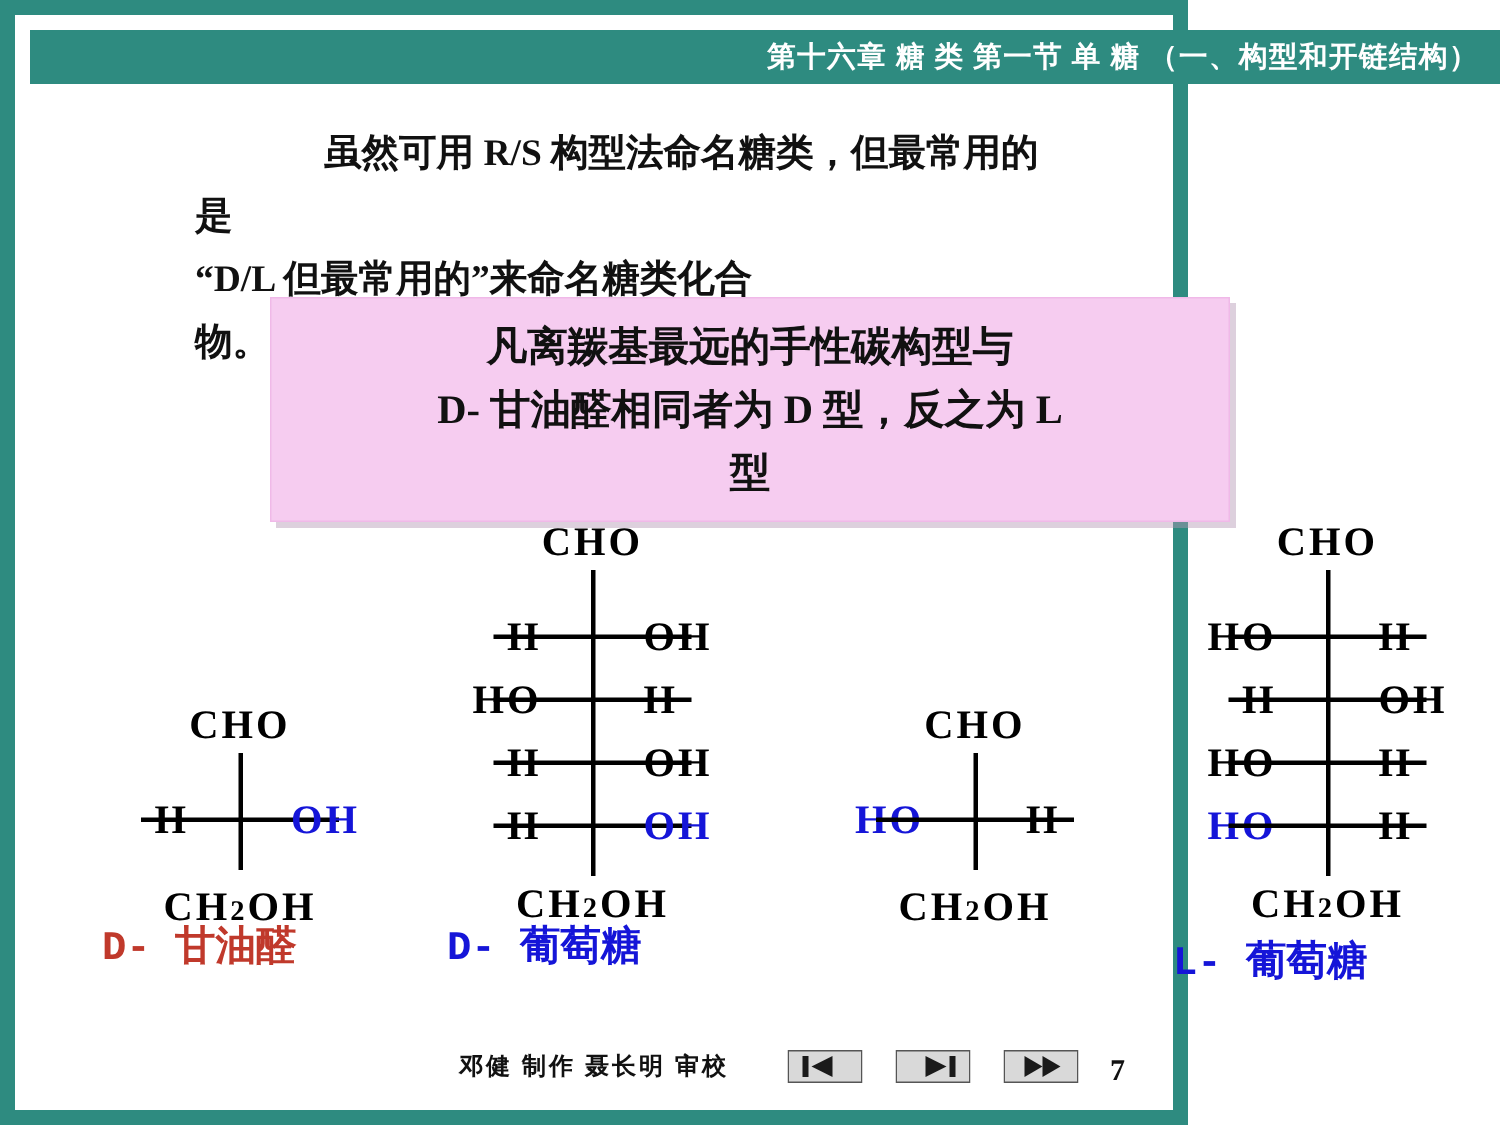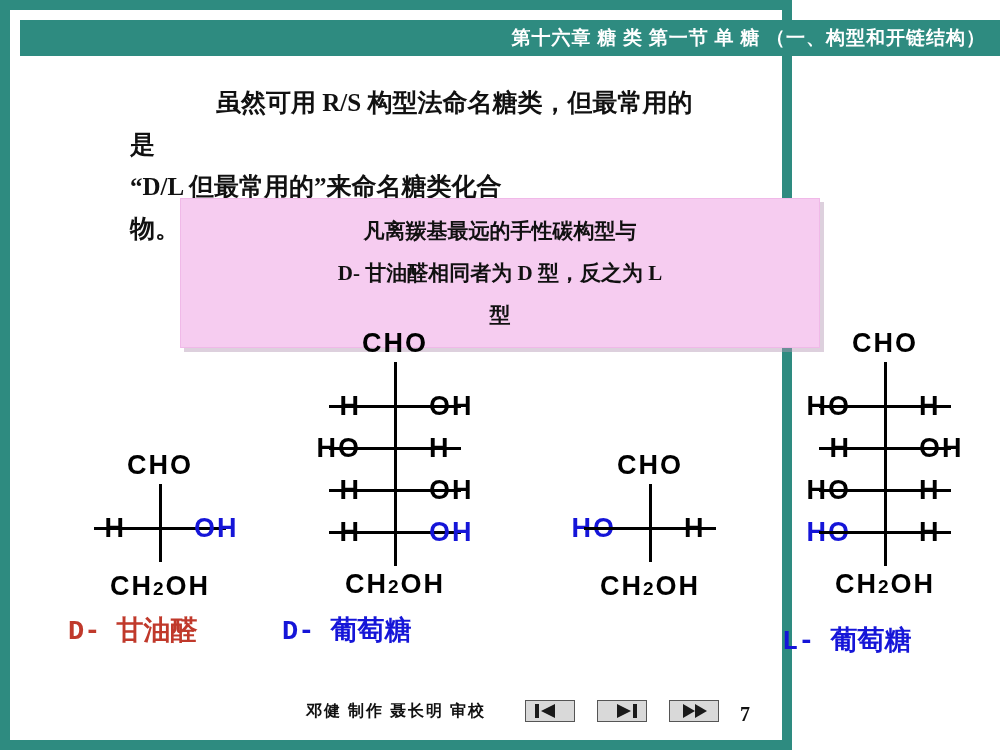--- a/index.html
+++ b/index.html
@@ -49,33 +49,34 @@
   
   .callout{
     position:absolute;
     left:170px; top:188px; width:640px; height:150px;
     background:#f6ccf0;
     border:1px solid #f0b9e8;
     box-shadow:4px 4px 0 rgba(180,150,180,0.45);
     box-sizing:border-box;
     display:flex;flex-direction:column;align-items:center;justify-content:center;
     color:#111111;
-    font-size:21px;
+    font-size:27px;
     font-weight:bold;
     line-height:42px;
     text-align:center;
     font-family:"Liberation Serif", serif;
   }
 
   
   .struct{
     position:absolute;
-    font-family:Liberation Sans, sans-serif;
+    font-family:Liberation Serif, serif;
     color:#000000;
     font-weight:bold;
+    margin-top:18px;
   }
   .fis{position:relative;}
   .fis .top, .fis .bot{
     text-align:center;
     font-size:27px;
     letter-spacing:2px;
     white-space:nowrap;
   }
   .fis .sub{font-size:19px;}
   
@@ -202,21 +203,21 @@
         <span class="rgt">OH</span>
       </div>
       <div class="row">
         <span class="lft">H</span>
         <span class="bond"></span>
         <span class="rgt blue">OH</span>
       </div>
       <div class="bot" style="margin-top:16px;"><span>CH</span><span class="sub">2</span><span>OH</span></div>
     </div>
   </div>
-  <div class="name name-blue" style="left:272px; top:602px;">D- 葡萄糖</div>
+  <div class="name name-blue" style="left:288px; top:602px;">D- 葡萄糖</div>
 
   <div class="struct" style="left:530px; top:440px; width:220px;">
     <div class="fis">
       <div class="top">CHO</div>
       <div class="vline" style="top:34px;height:78px;"></div>
       <div class="row" style="margin-top:26px;">
         <span class="lft blue">HO</span>
         <span class="bond"></span>
         <span class="rgt">H</span>
       </div>

